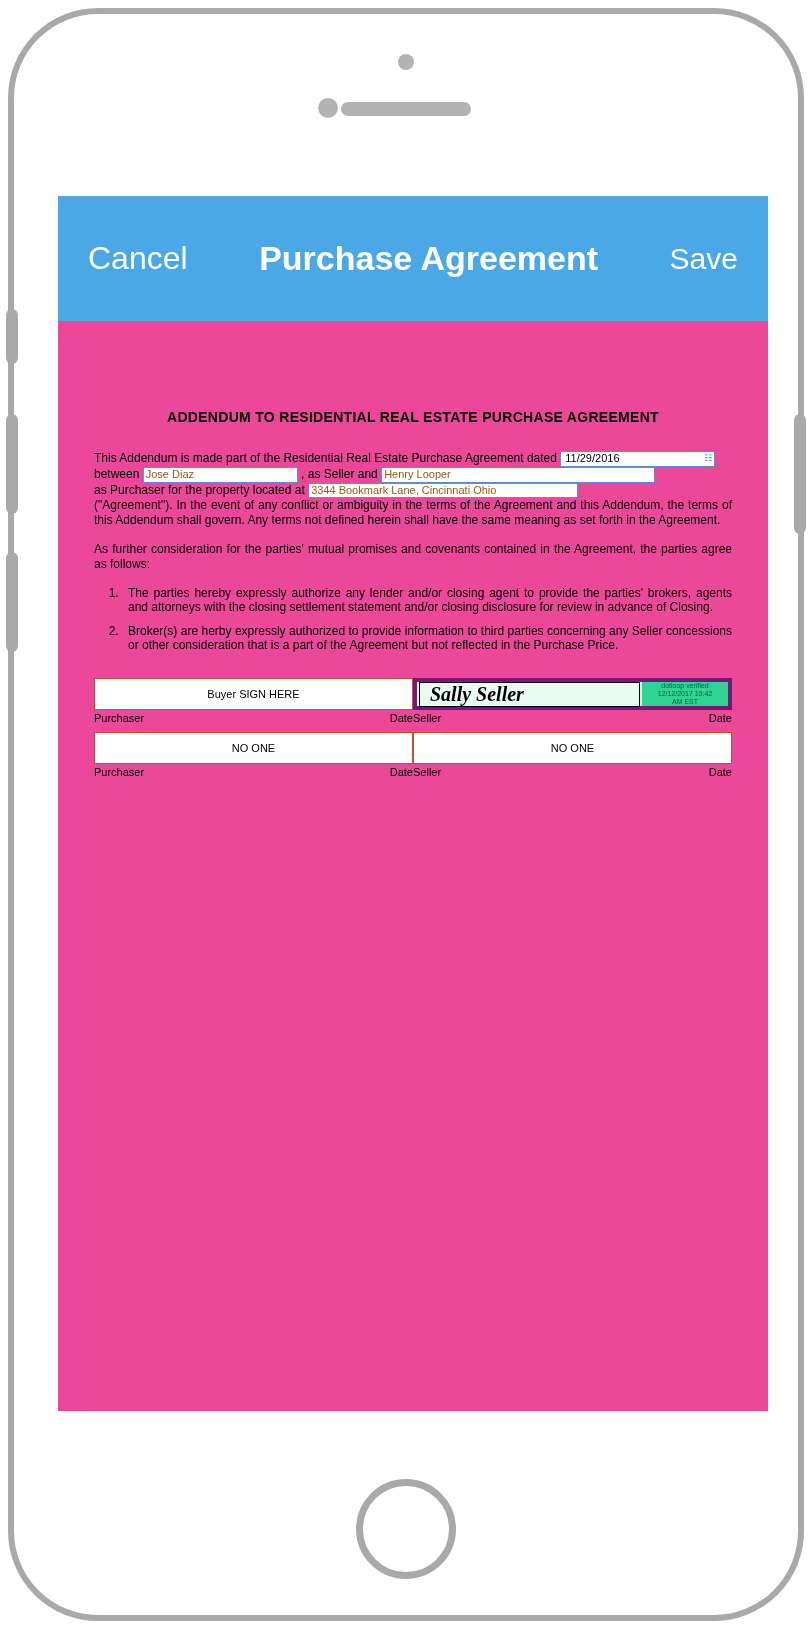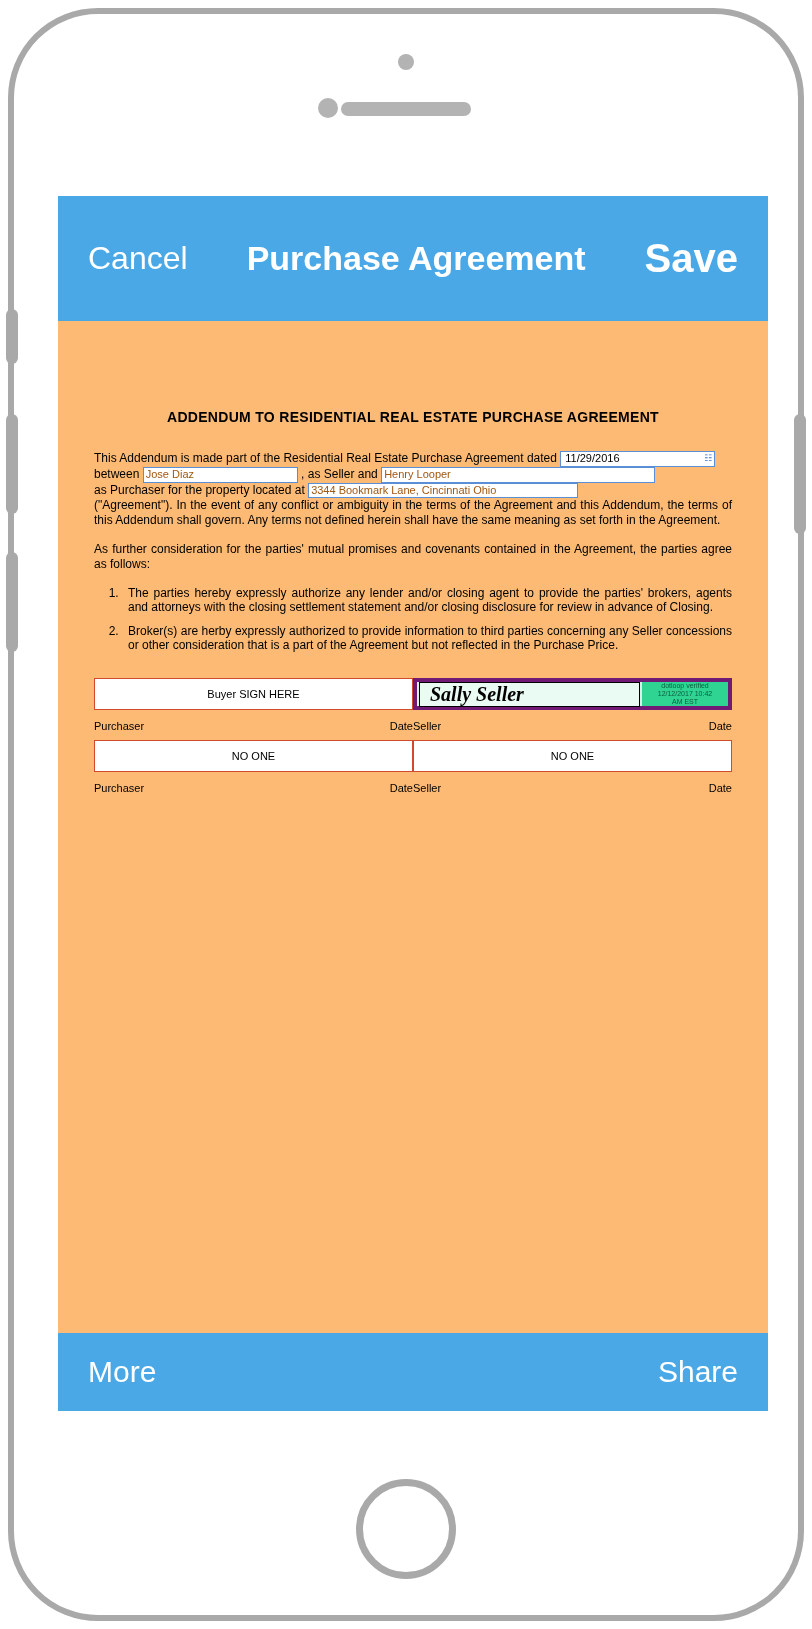--- a/index.html
+++ b/index.html
@@ -46,25 +46,25 @@
 }
 
 
 .hdr{
   background:#4aa8e7; height:125px; width:100%;
   display:flex; align-items:center; justify-content:space-between;
   padding:0 30px; color:#fff;
 }
 .hdr .cancel{font-size:32px; font-weight:400; cursor:pointer;}
 .hdr .title{font-size:34px; font-weight:700;}
-.hdr .save{font-size:40px; font-weight:700; cursor:pointer;}
+.hdr .save{font-size:30px; font-weight:400; cursor:pointer;}
 
 
 .doc{
-  flex:1; background:#fdba74; padding:88px 36px 20px 36px;
+  flex:1; background:#ec4899; padding:88px 36px 20px 36px;
   font-size:12px; color:#000;
 }
 .doc h1{
   text-align:center; font-size:14px; font-weight:700;
   margin-bottom:26px; letter-spacing:.3px;
 }
 .para{line-height:1.25; text-align:justify; margin-bottom:14px;}
 .inline-field{
   display:inline-block; border:1px solid #5a8fd6; color:#a1570f;
   font-size:11px; padding:0 2px; vertical-align:baseline; background:#fff;
@@ -101,21 +101,21 @@
   flex:1; border:1px solid #000; margin:2px; background:#e9fbf3;
   display:flex; align-items:center; padding-left:10px;
   font-family:'Brush Script MT', cursive; font-style:italic;
   font-size:20px; font-weight:600;
 }
 .sig-box.signed .stamp{
   width:86px; background:#2fd493;
   display:flex; flex-direction:column; align-items:center; justify-content:center;
   font-size:7px; line-height:1.15; color:#0a5c3d; text-align:center;
 }
-.sig-labels{display:flex; justify-content:space-between; font-size:11px; margin-top:10px; margin-bottom:8px;}
+.sig-labels{display:flex; justify-content:space-between; font-size:11px; margin-top:2px; margin-bottom:8px;}
 
 
 .ftr{
   background:#4aa8e7; height:78px; width:100%;
   display:flex; align-items:center; justify-content:space-between;
   padding:0 30px; color:#fff;
 }
 .ftr .btn{font-size:30px; font-weight:400; cursor:pointer;}
 </style>
 </head>
@@ -205,21 +205,17 @@
             <span>NO ONE</span>
           </div>
           <div class="sig-labels">
             <span>Seller</span>
             <span>Date</span>
           </div>
         </div>
       </div>
     </div>
 
-    <div class="ftr">
-      <span class="btn">More</span>
-      <span class="btn">Share</span>
-    </div>
 
   </div>
 
   <div class="home-btn"></div>
 </div>
 
 </body></html>

